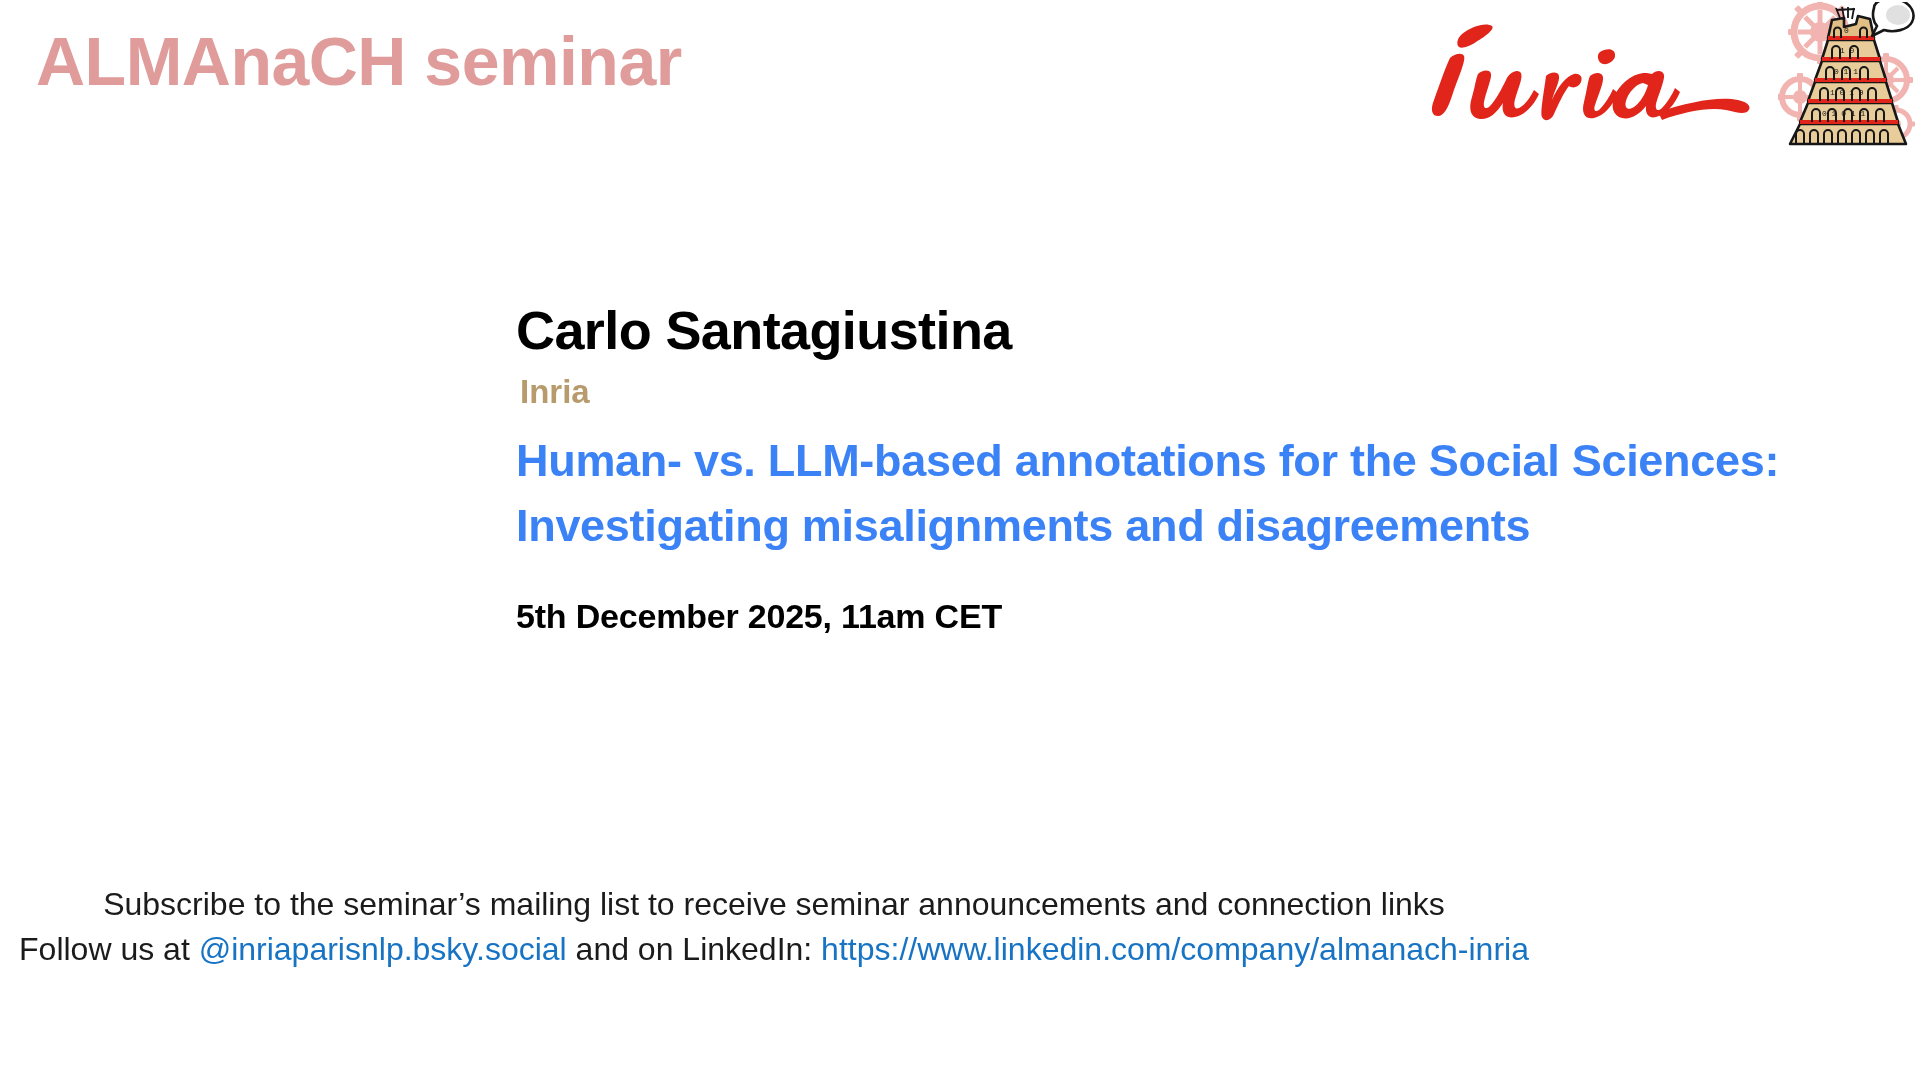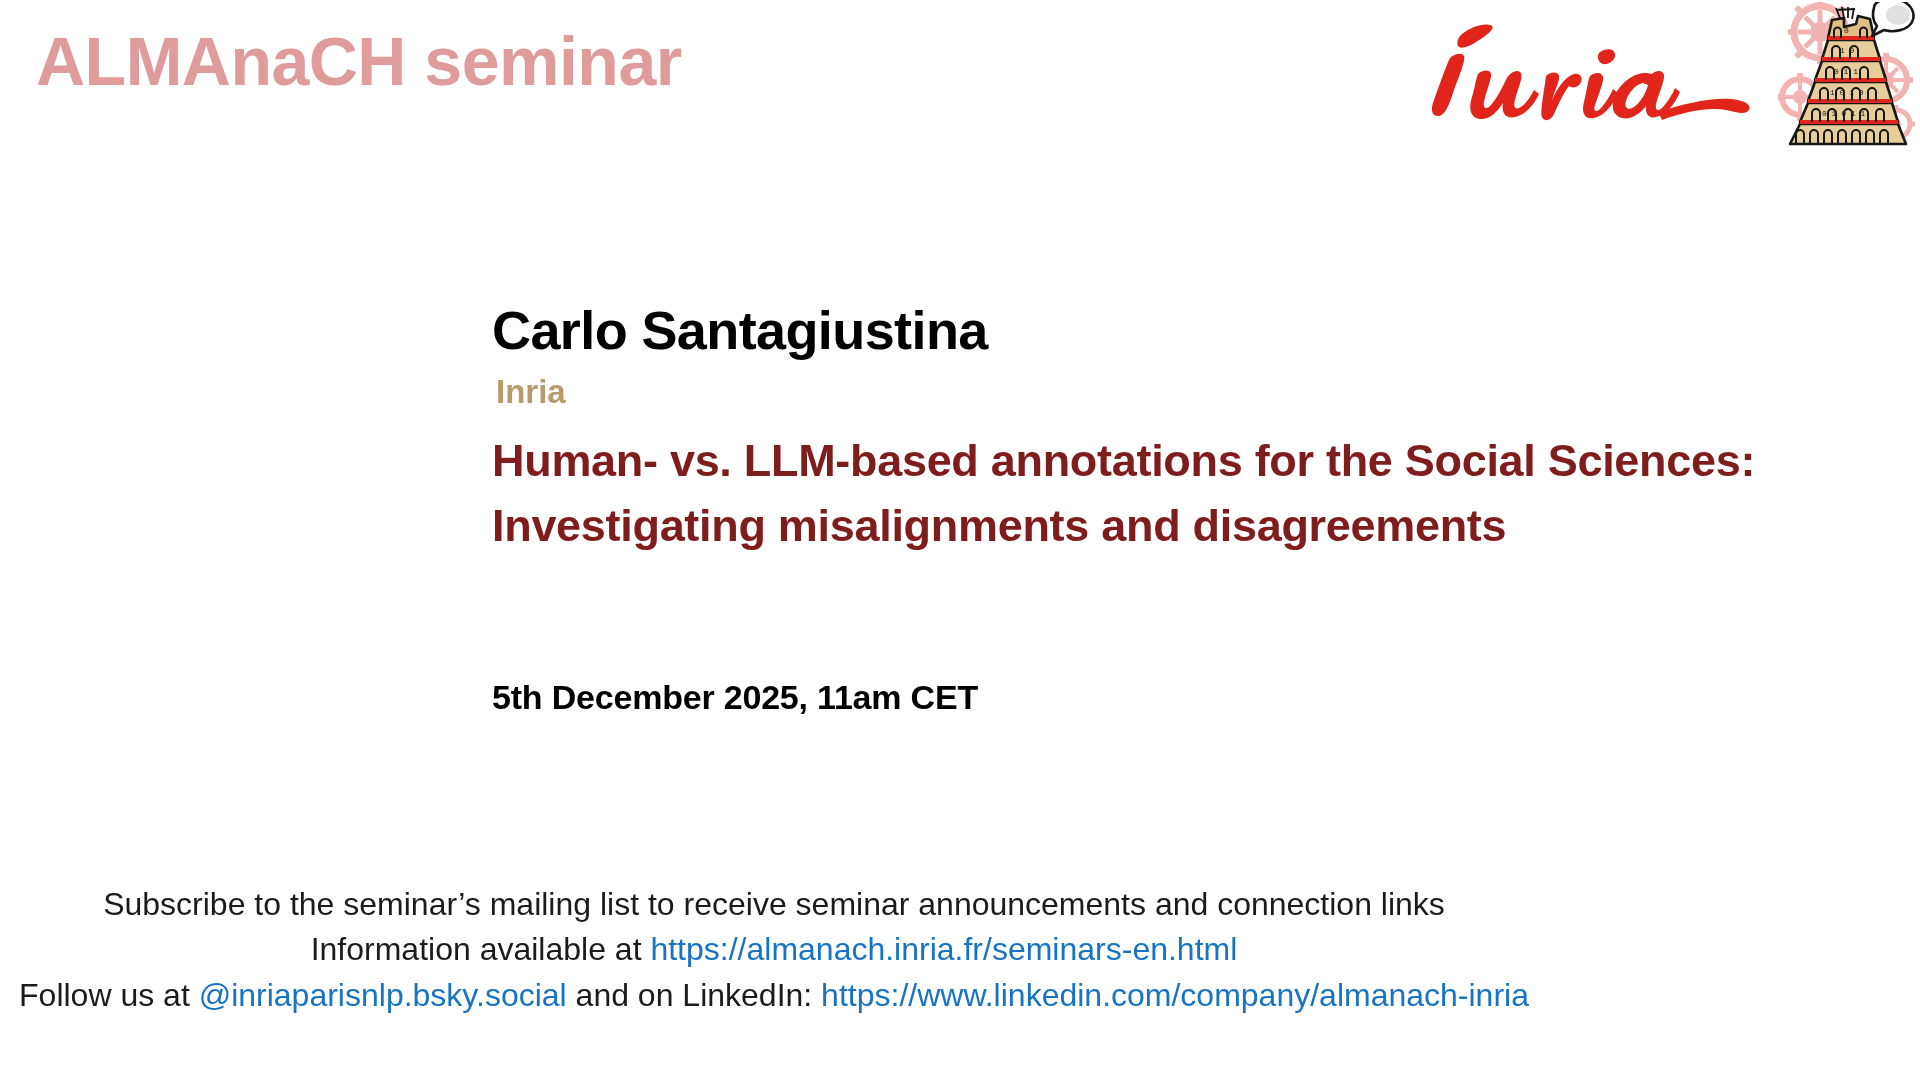--- a/index.html
+++ b/index.html
@@ -61,21 +61,21 @@
     left: 1778px;
     top: 2px;
     width: 142px;
     height: 152px;
   }
   .almanach-logo svg { display: block; }
 
   
   .main {
     position: absolute;
-    left: 492px;
+    left: 516px;
     top: 300px;
     width: 1340px;
   }
 
   .speaker-name {
     font-size: 54px;
     font-weight: 700;
     letter-spacing: -0.6px;
     line-height: 1.12;
     color: #000000;
@@ -88,27 +88,27 @@
     line-height: 1.1;
     color: #b89b6d;
     margin: 0 0 18px 4px;
   }
 
   .talk-title {
     font-size: 45px;
     font-weight: 700;
     letter-spacing: -0.3px;
     line-height: 1.44;
-    color: #7f1d1d;
+    color: #3b82f6;
     margin: 0;
     max-width: 1320px;
   }
 
   .talk-datetime {
-    margin-top: 120px;
+    margin-top: 39px;
     font-size: 34px;
     font-weight: 700;
     letter-spacing: -0.2px;
     color: #000000;
   }
 
   
   .footer {
     position: absolute;
     left: 0;
@@ -310,22 +310,19 @@
 
     <div class="talk-title">Human- vs. LLM-based annotations for the Social Sciences: Investigating misalignments and disagreements</div>
 
     <div class="talk-datetime">5th December 2025, 11am CET</div>
   </div>
 
   <div class="footer">
 
     <span class="footer-line">Subscribe to the seminar’s mailing list to receive seminar announcements and connection links</span>
 
-    <span class="footer-line">
-      <span>Information available at </span><a class="footer-link" href="#">https://almanach.inria.fr/seminars-en.html</a>
-    </span>
 
     <span class="footer-line">
       <span>Follow us at </span><a class="footer-link" href="#">@inriaparisnlp.bsky.social</a><span> and on LinkedIn: </span><a class="footer-link" href="#">https://www.linkedin.com/company/almanach-inria</a>
     </span>
   </div>
 
 </div>
 
 </body></html>

